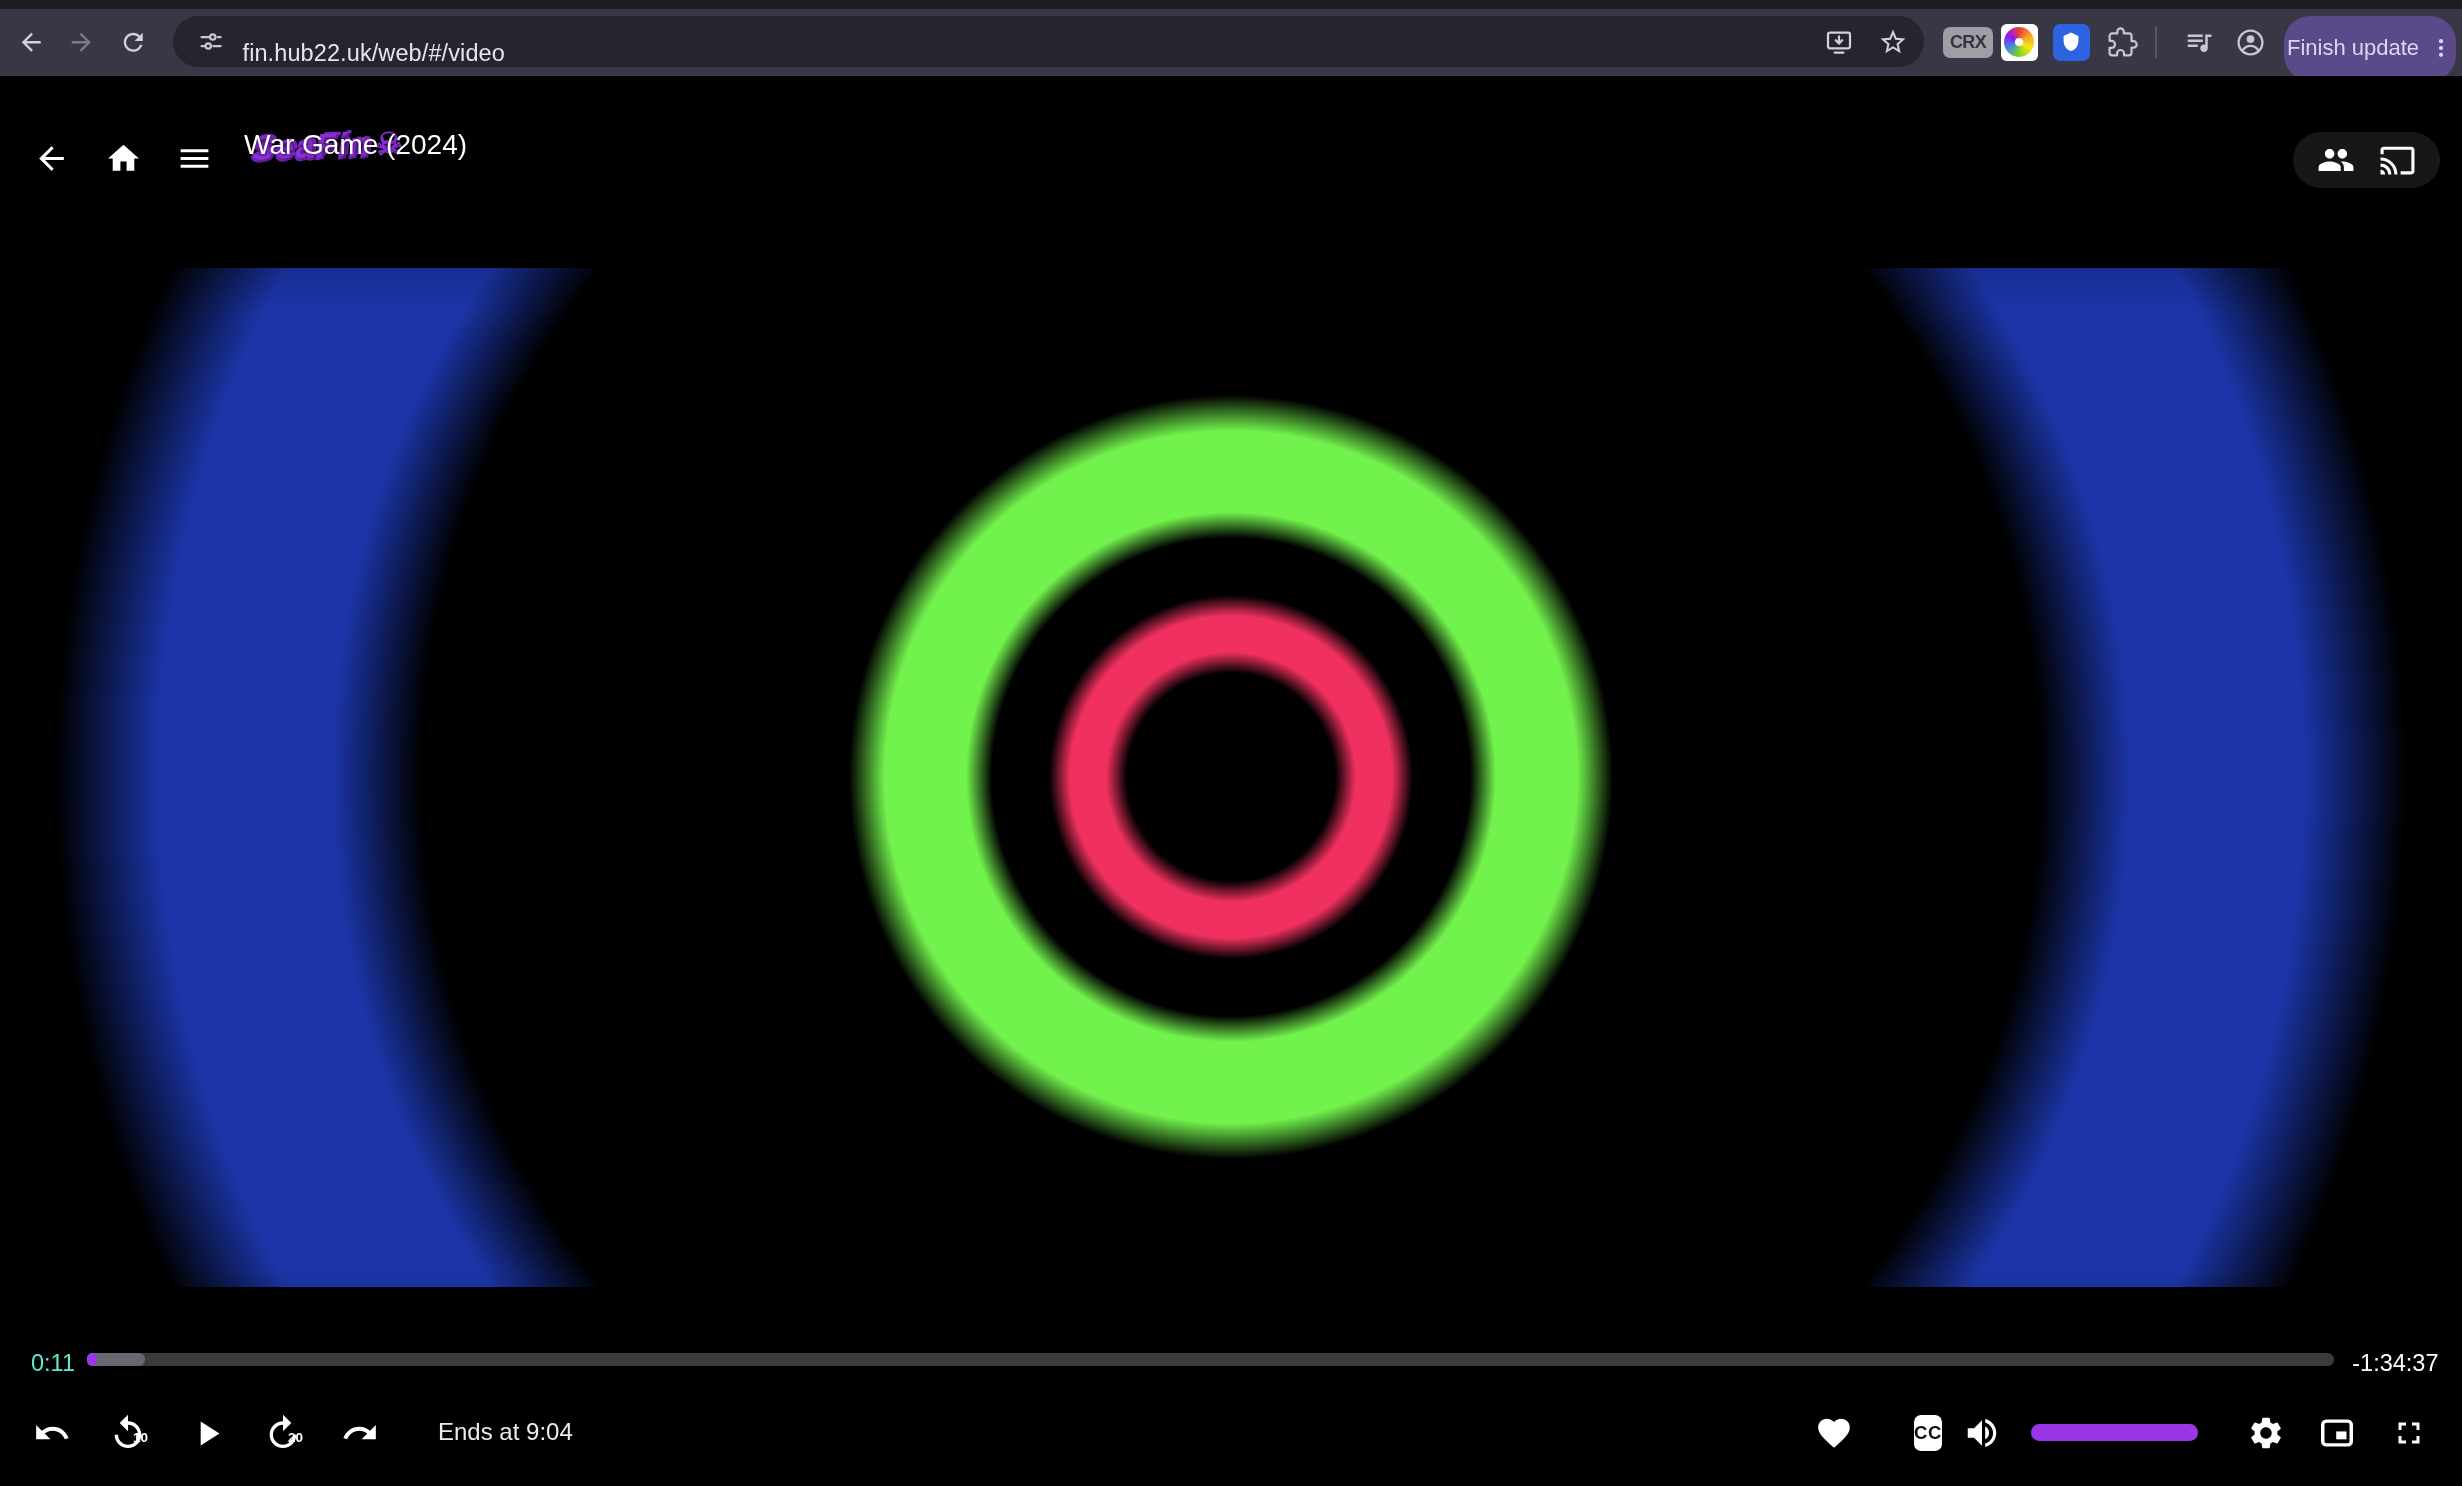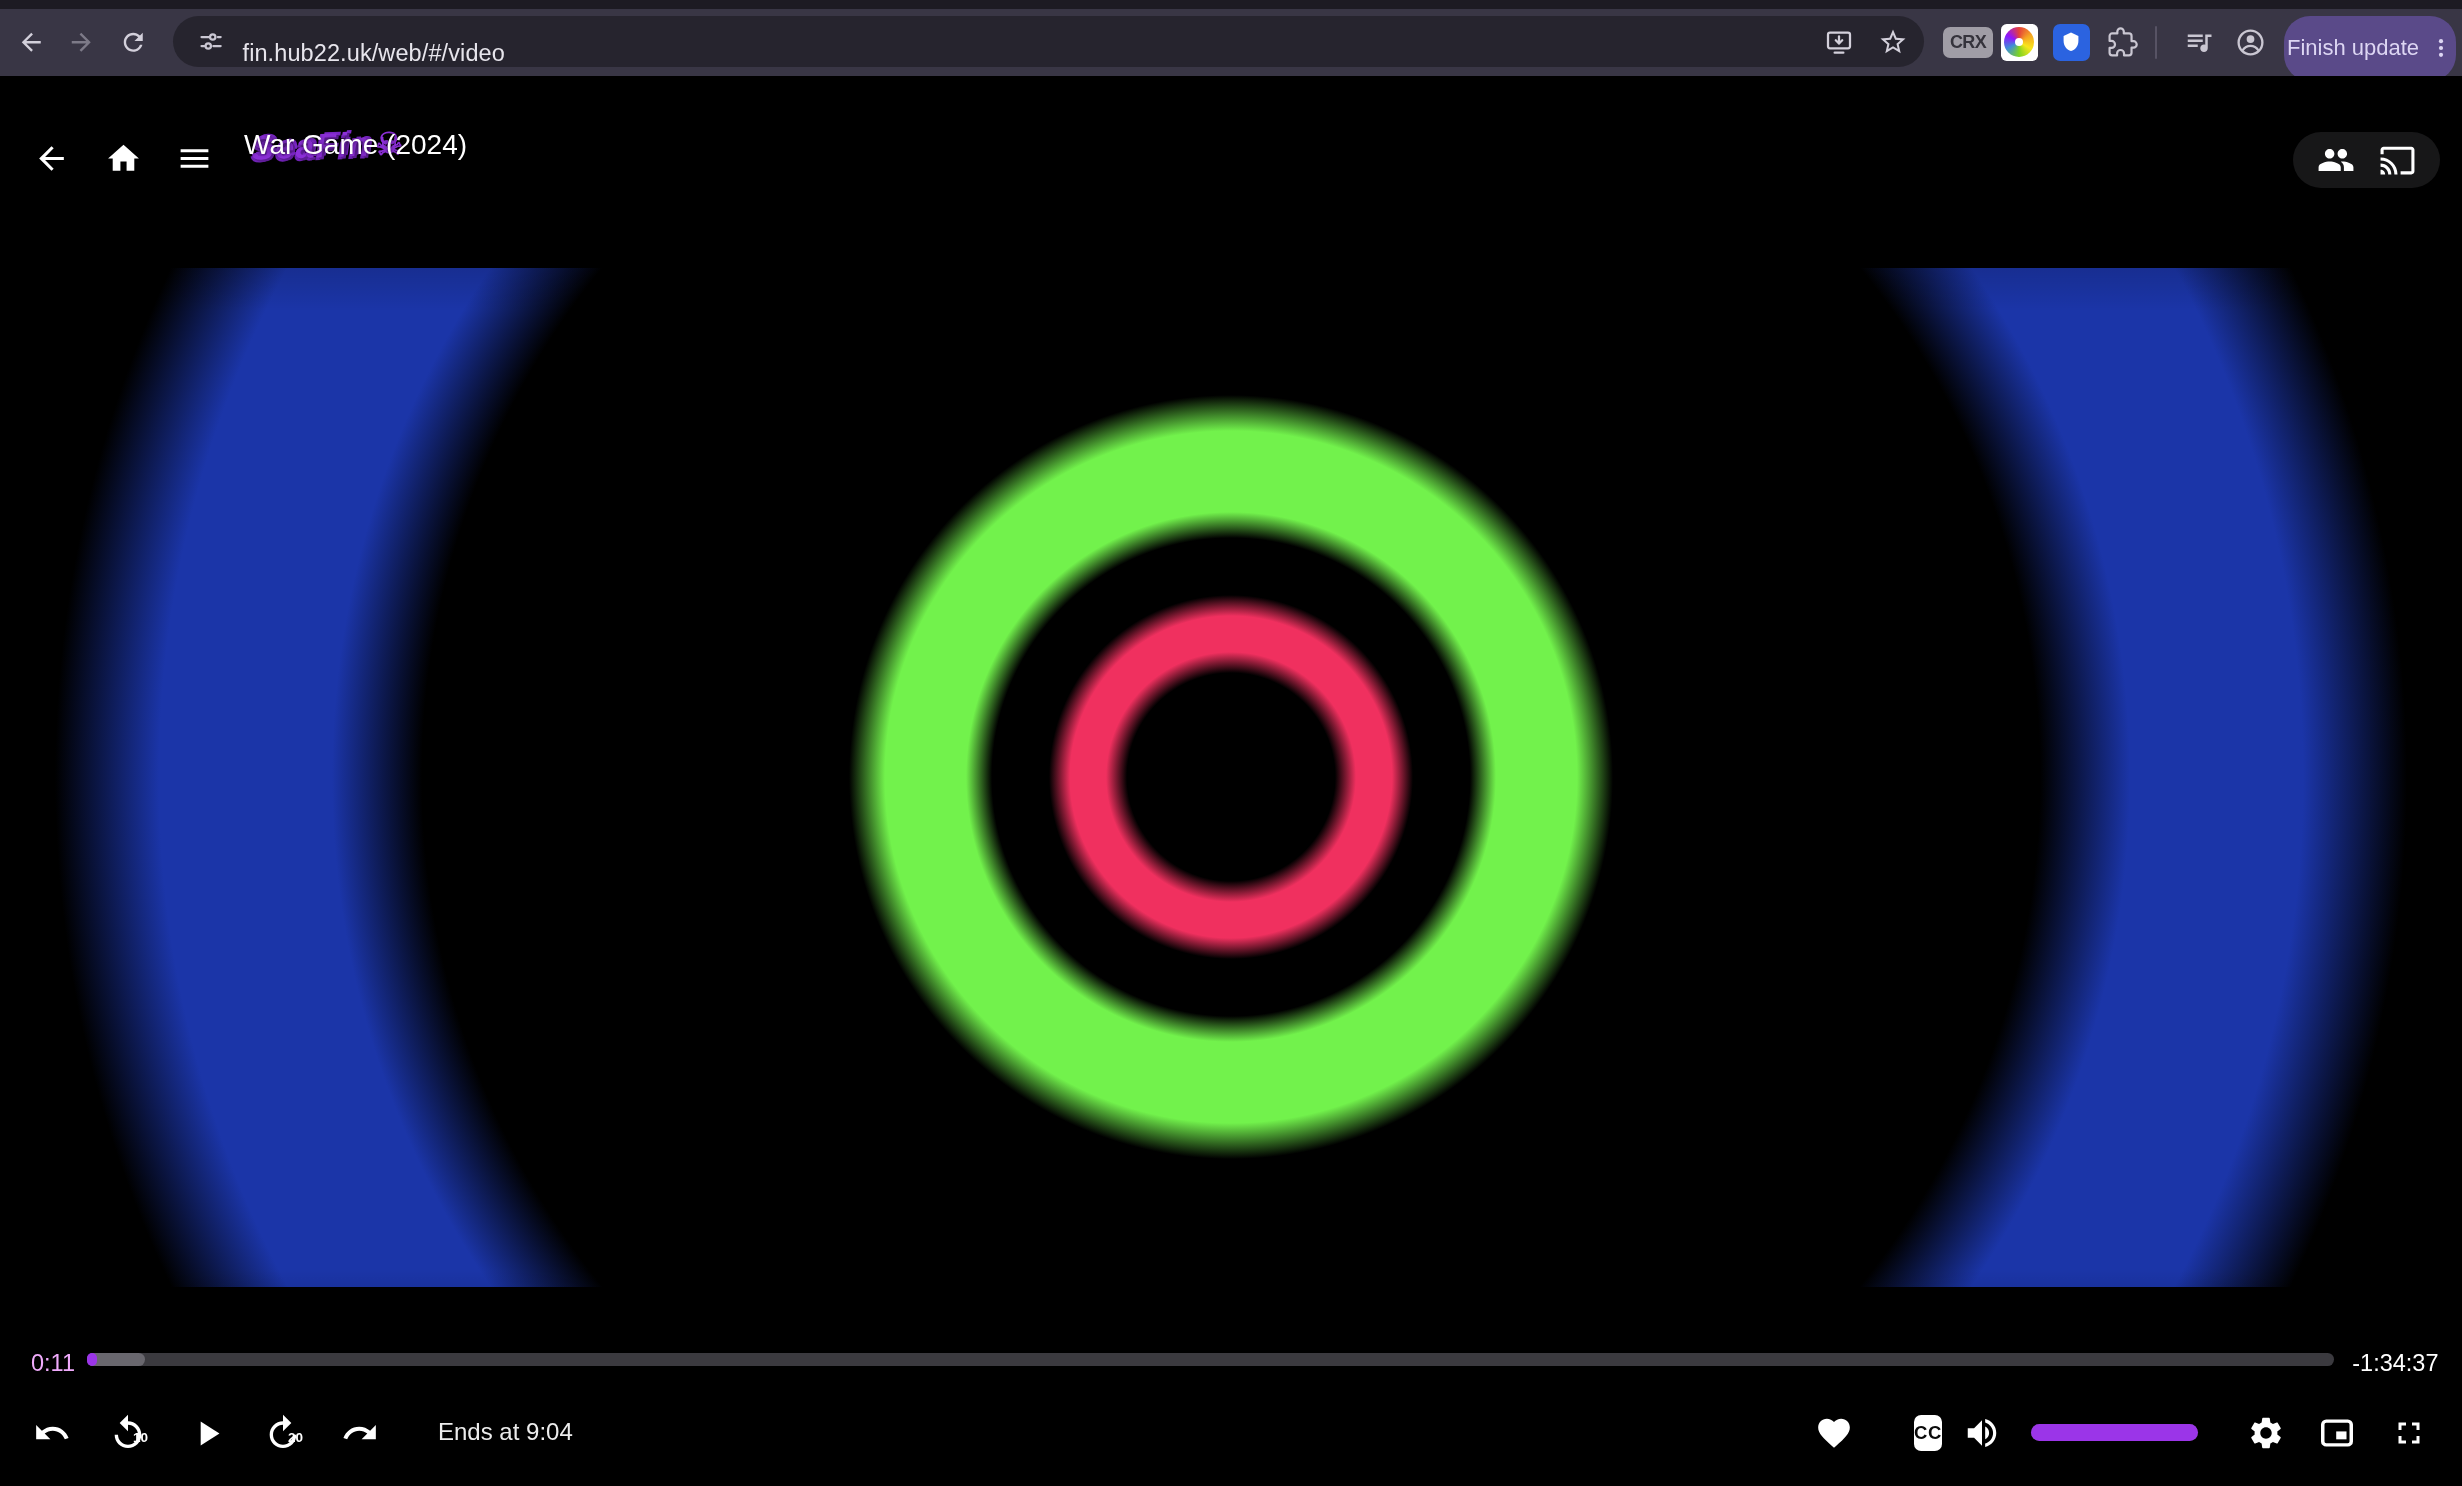--- a/index.html
+++ b/index.html
@@ -38,21 +38,21 @@
       var(--ring_blue,#1b35a8) 899px,var(--ring_blue,#1b35a8) 1072px,
       #000 1176px);}
   .osd-top{position:absolute;left:0;top:0;width:2462px;height:235px;background:linear-gradient(rgba(0,0,0,.75),rgba(0,0,0,0));}
   .hbtn{position:absolute;top:44px;width:71px;height:77px;display:flex;align-items:center;justify-content:center;color:#fff;}
   .logo-graffiti{position:absolute;left:251px;top:50px;color:#8c2fd8;font-size:34px;font-weight:800;font-style:italic;letter-spacing:1.4px;transform:rotate(-2deg);text-shadow:2.1px 2.1px 0 #5e1d96,-1.4px 2.8px 0 #6f22b4,4.3px -1.4px 0 #7a26c4;white-space:nowrap;}
   .logo-skull{font-style:normal;font-size:31px;margin-left:4.3px;text-shadow:none;}
   .osd-title{position:absolute;left:244px;top:53px;font-size:28px;color:#fff;white-space:nowrap;text-shadow:0 0 4.3px rgba(0,0,0,.7);}
   .hdr-pill{position:absolute;left:2293px;top:56px;width:147px;height:56px;border-radius:28px;background:rgba(25,25,27,.9);display:flex;align-items:center;justify-content:space-evenly;color:#fff;}
 
   .osd-bottom{position:absolute;left:0;top:1193px;width:2462px;height:218px;background:linear-gradient(rgba(0,0,0,0),rgba(0,0,0,.8));}
-  .time-cur{position:absolute;left:31px;top:1274px;font-size:23.5px;color:#f0abfc;}
+  .time-cur{position:absolute;left:31px;top:1274px;font-size:23.5px;color:#5eead4;}
   .time-rem{position:absolute;right:23.5px;top:1274px;font-size:23.5px;color:#fff;}
   .prog-track{position:absolute;left:87px;top:1277px;width:2247px;height:13px;border-radius:6.4px;background:#3b3a3f;}
   .prog-buffered{position:absolute;left:0;top:0;height:13px;border-radius:6.4px;background:#69676e;}
   .prog-played{position:absolute;left:0;top:0;height:13px;border-radius:6.4px;background:var(--accent,#9b35e8);}
   .cbtn{position:absolute;top:1320px;width:68px;height:74px;display:flex;align-items:center;justify-content:center;color:#fff;}
   .num-overlay{position:absolute;font-size:13.5px;font-weight:bold;color:#fff;left:0;right:0;text-align:right;top:17px;}
   .ends-at{position:absolute;left:438px;top:1342px;font-size:24px;color:#ececec;}
   .cc-badge{width:44px;height:36px;border-radius:7.1px;background:#fff;color:#0a0a0a;font-weight:bold;font-size:18.5px;display:flex;align-items:center;justify-content:center;letter-spacing:0.7px;margin-left:48px;}
   .vol-track{position:absolute;left:2031px;top:1348px;width:167px;height:17px;border-radius:8.5px;background:#3a393e;}
   .vol-fill{position:absolute;left:0;top:0;height:17px;border-radius:8.5px;background:var(--accent,#9b35e8);}

